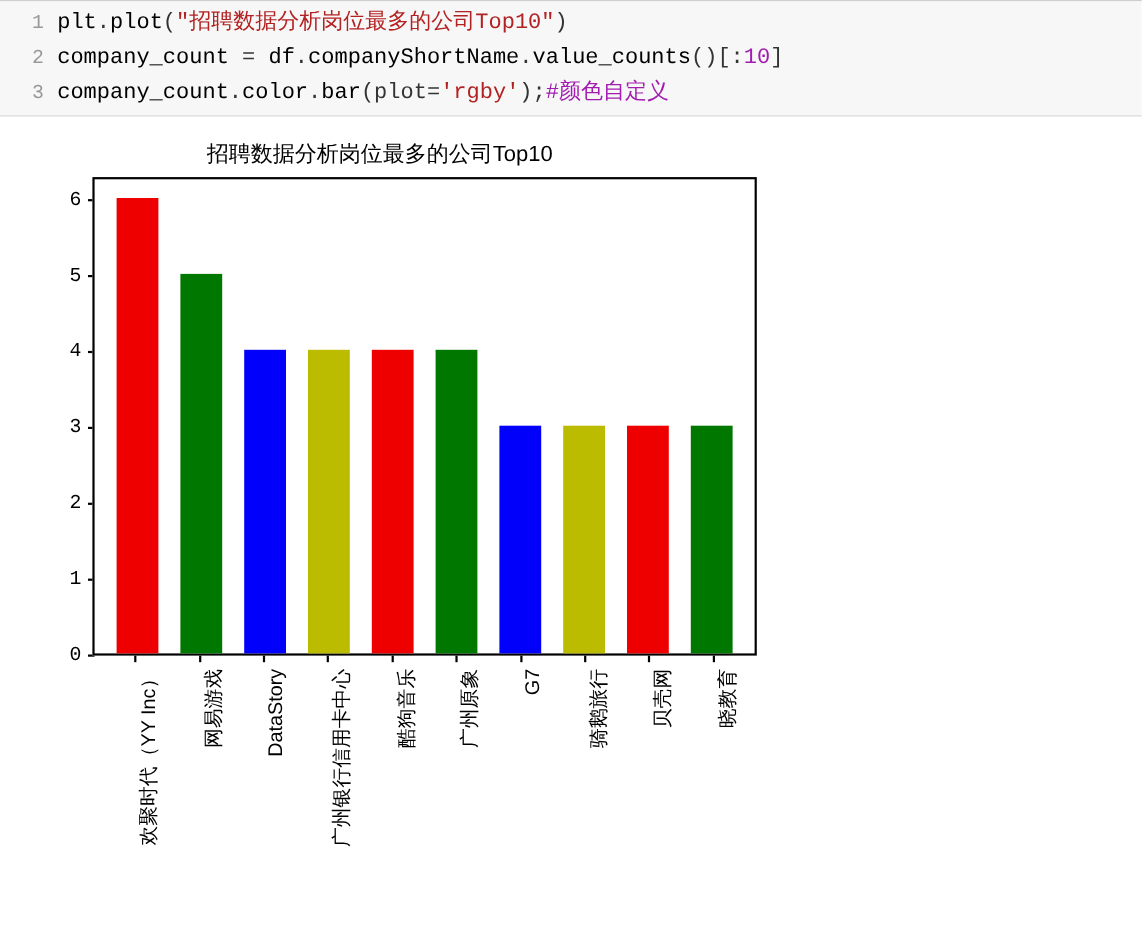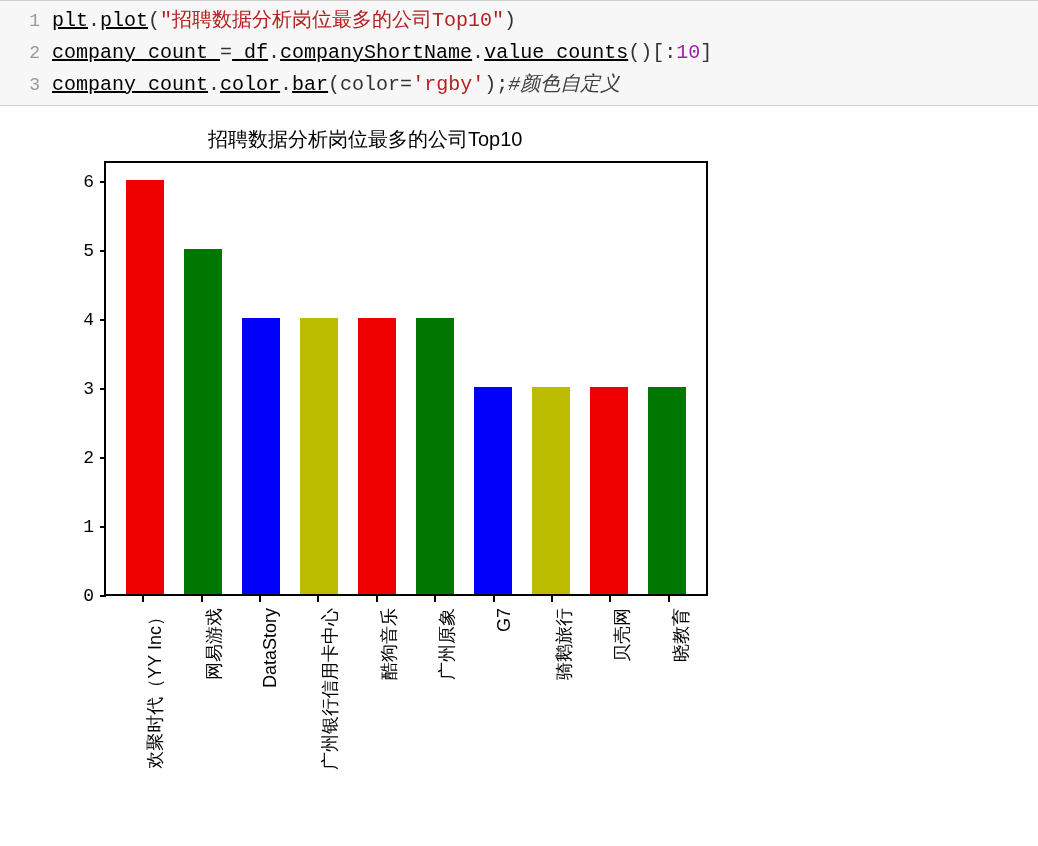--- a/index.html
+++ b/index.html
@@ -26,28 +26,28 @@
       text-align: right;
       padding-right: 12px;
       color: #999;
       user-select: none;
       font-size: 18px;
     }
     .code-content {
       white-space: pre;
       font-family: Consolas, Monaco, 'Courier New', monospace;
     }
-    .tok-name { color: #000; text-decoration: underline; }
+    .tok-name { color: #000; }
     .tok-op { color: #333; }
     .tok-str { color: #b22222; }
     .tok-num { color: #a21caf; }
-    .tok-comment { color: #404040; font-style: italic; }
+    .tok-comment { color: #a21caf; }
 
     .chart-area {
-      padding: 20px 10px 10px 48px;
+      padding: 20px 10px 10px 28px;
       background: #fff;
     }
     .chart-title {
       text-align: left;
       font-family: 'SimHei', 'Microsoft YaHei', sans-serif;
       font-size: 20px;
       color: #000;
       margin-left: 160px;
       margin-bottom: 8px;
       font-weight: normal;
@@ -134,21 +134,21 @@
   <div class="code-line">
     <span class="line-num">1</span>
     <span class="code-content"><span class="tok-name">plt</span><span class="tok-op">.</span><span class="tok-name">plot</span><span class="tok-op">(</span><span class="tok-str">"招聘数据分析岗位最多的公司Top10"</span><span class="tok-op">)</span></span>
   </div>
   <div class="code-line">
     <span class="line-num">2</span>
     <span class="code-content"><span class="tok-name">company_count </span><span class="tok-op">=</span><span class="tok-name"> df</span><span class="tok-op">.</span><span class="tok-name">companyShortName</span><span class="tok-op">.</span><span class="tok-name">value_counts</span><span class="tok-op">()[:</span><span class="tok-num">10</span><span class="tok-op">]</span></span>
   </div>
   <div class="code-line">
     <span class="line-num">3</span>
-    <span class="code-content"><span class="tok-name">company_count</span><span class="tok-op">.</span><span class="tok-name">color</span><span class="tok-op">.</span><span class="tok-name">bar</span><span class="tok-op">(color</span><span class="tok-op">=</span><span class="tok-str">'rgby'</span><span class="tok-op">);</span><span class="tok-comment">#颜色自定义</span></span>
+    <span class="code-content"><span class="tok-name">company_count</span><span class="tok-op">.</span><span class="tok-name">color</span><span class="tok-op">.</span><span class="tok-name">bar</span><span class="tok-op">(plot</span><span class="tok-op">=</span><span class="tok-str">'rgby'</span><span class="tok-op">);</span><span class="tok-comment">#颜色自定义</span></span>
   </div>
 </div>
 
 <div class="chart-area">
   <div class="chart-title">招聘数据分析岗位最多的公司Top10</div>
   <div class="chart-container">
     <div class="y-axis" id="y-axis">
         <div class="y-tick" style="top: 435px;">0</div>
         <div class="y-tick-mark" style="top: 434px;"></div>
         <div class="y-tick" style="top: 365.952px;">1</div>

